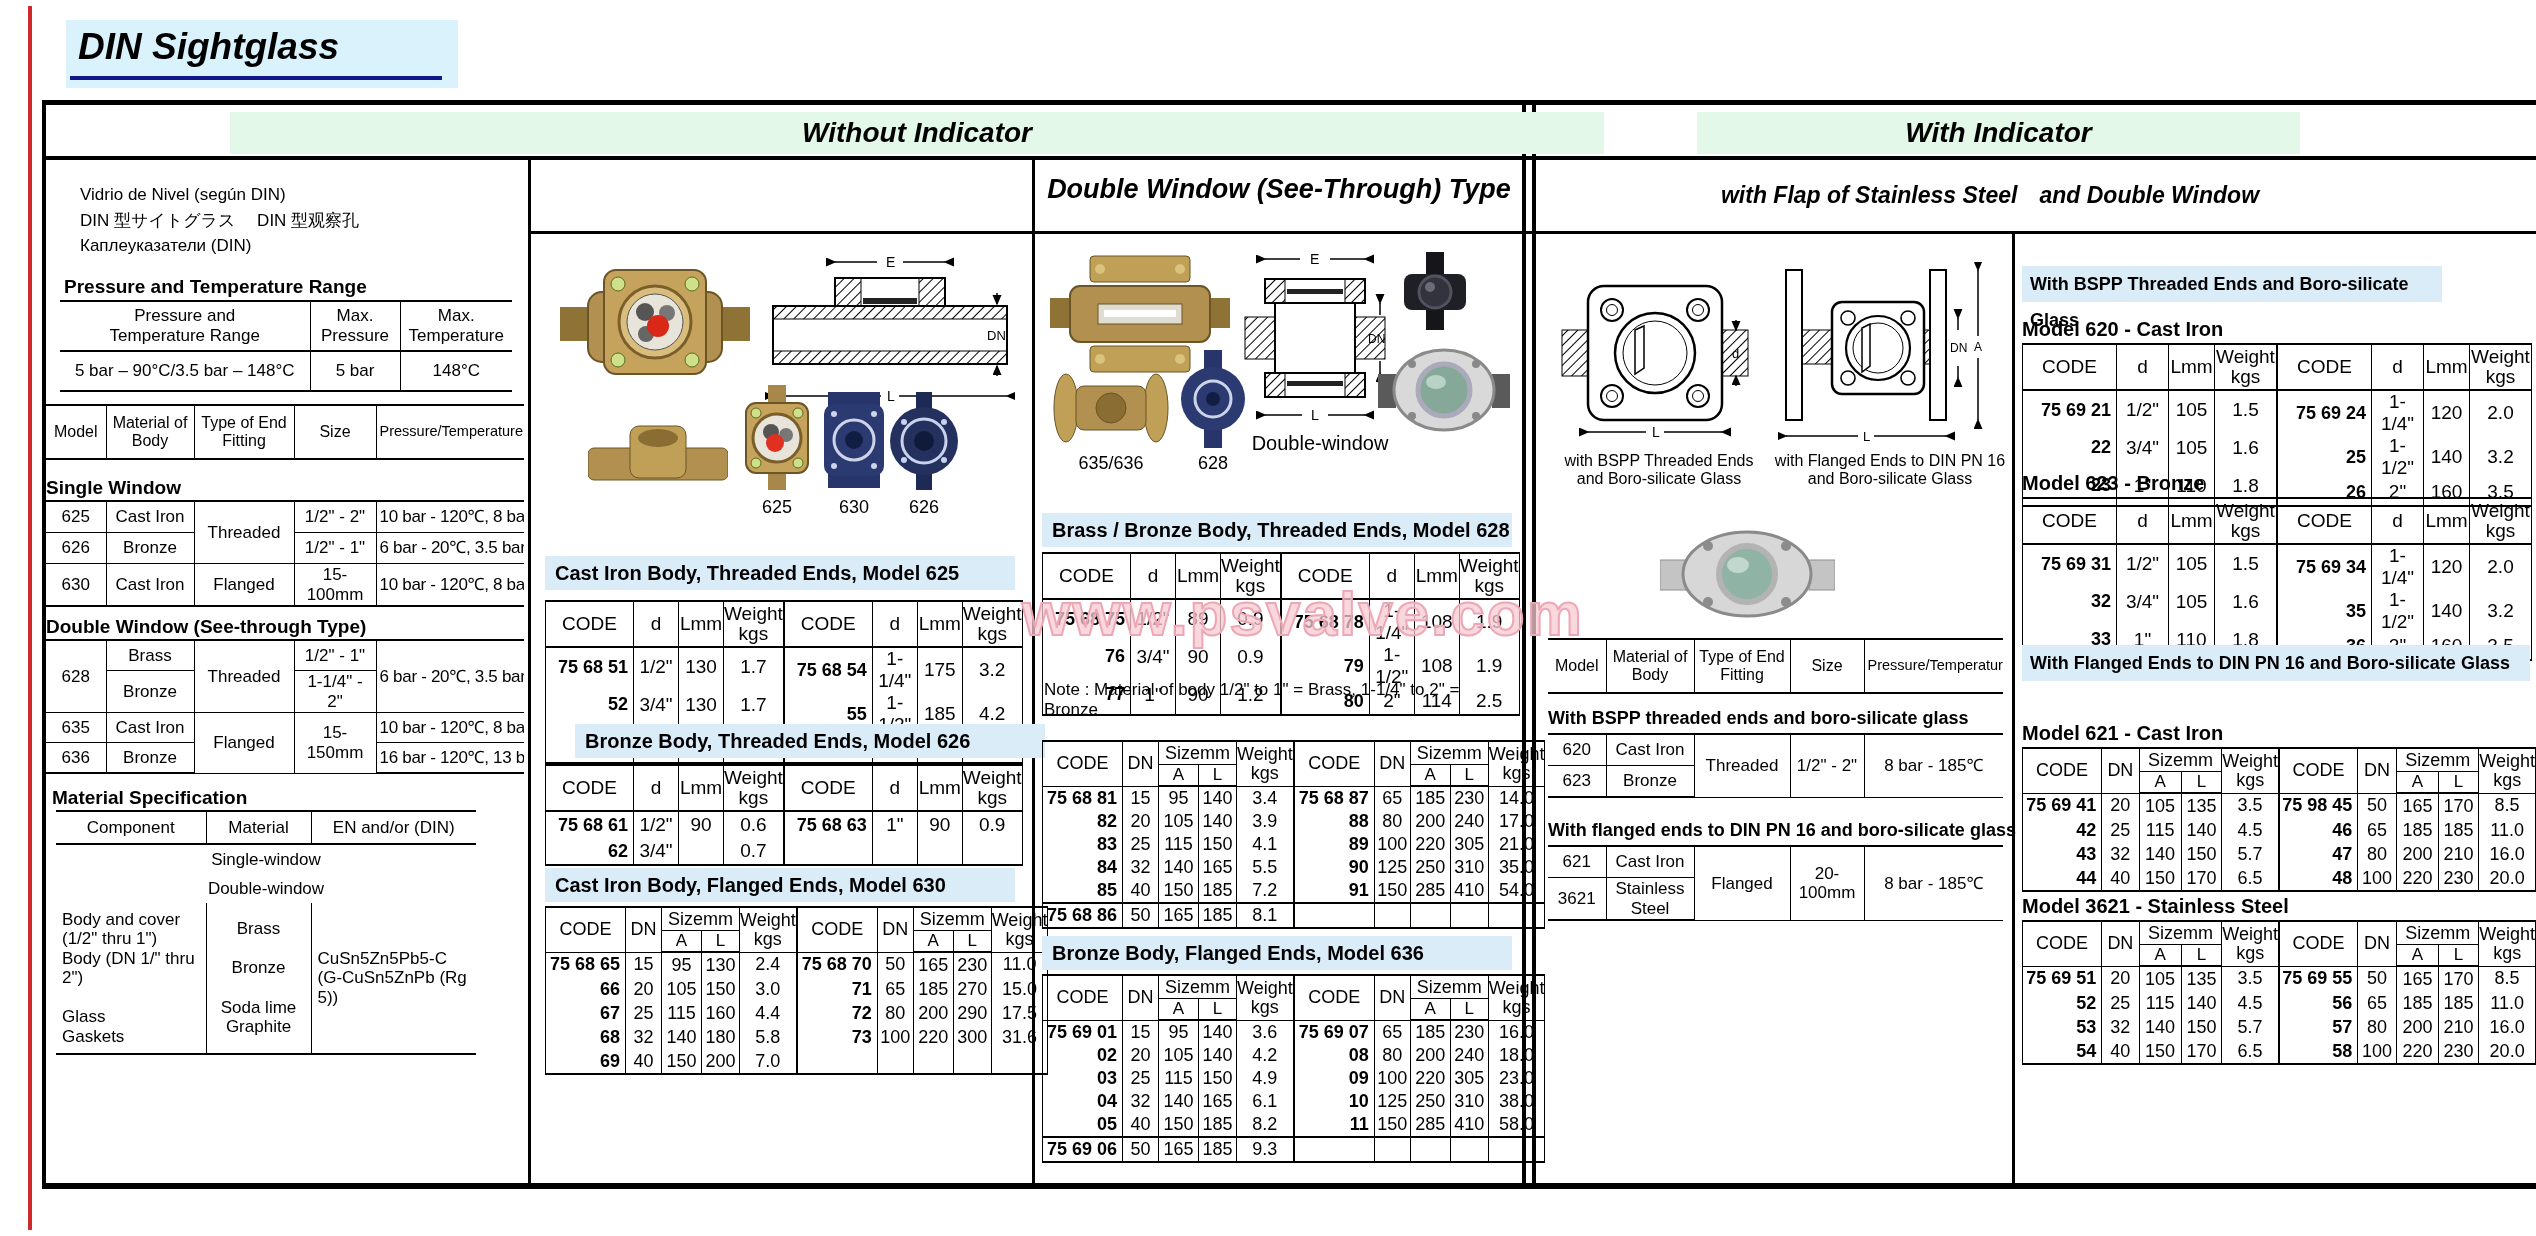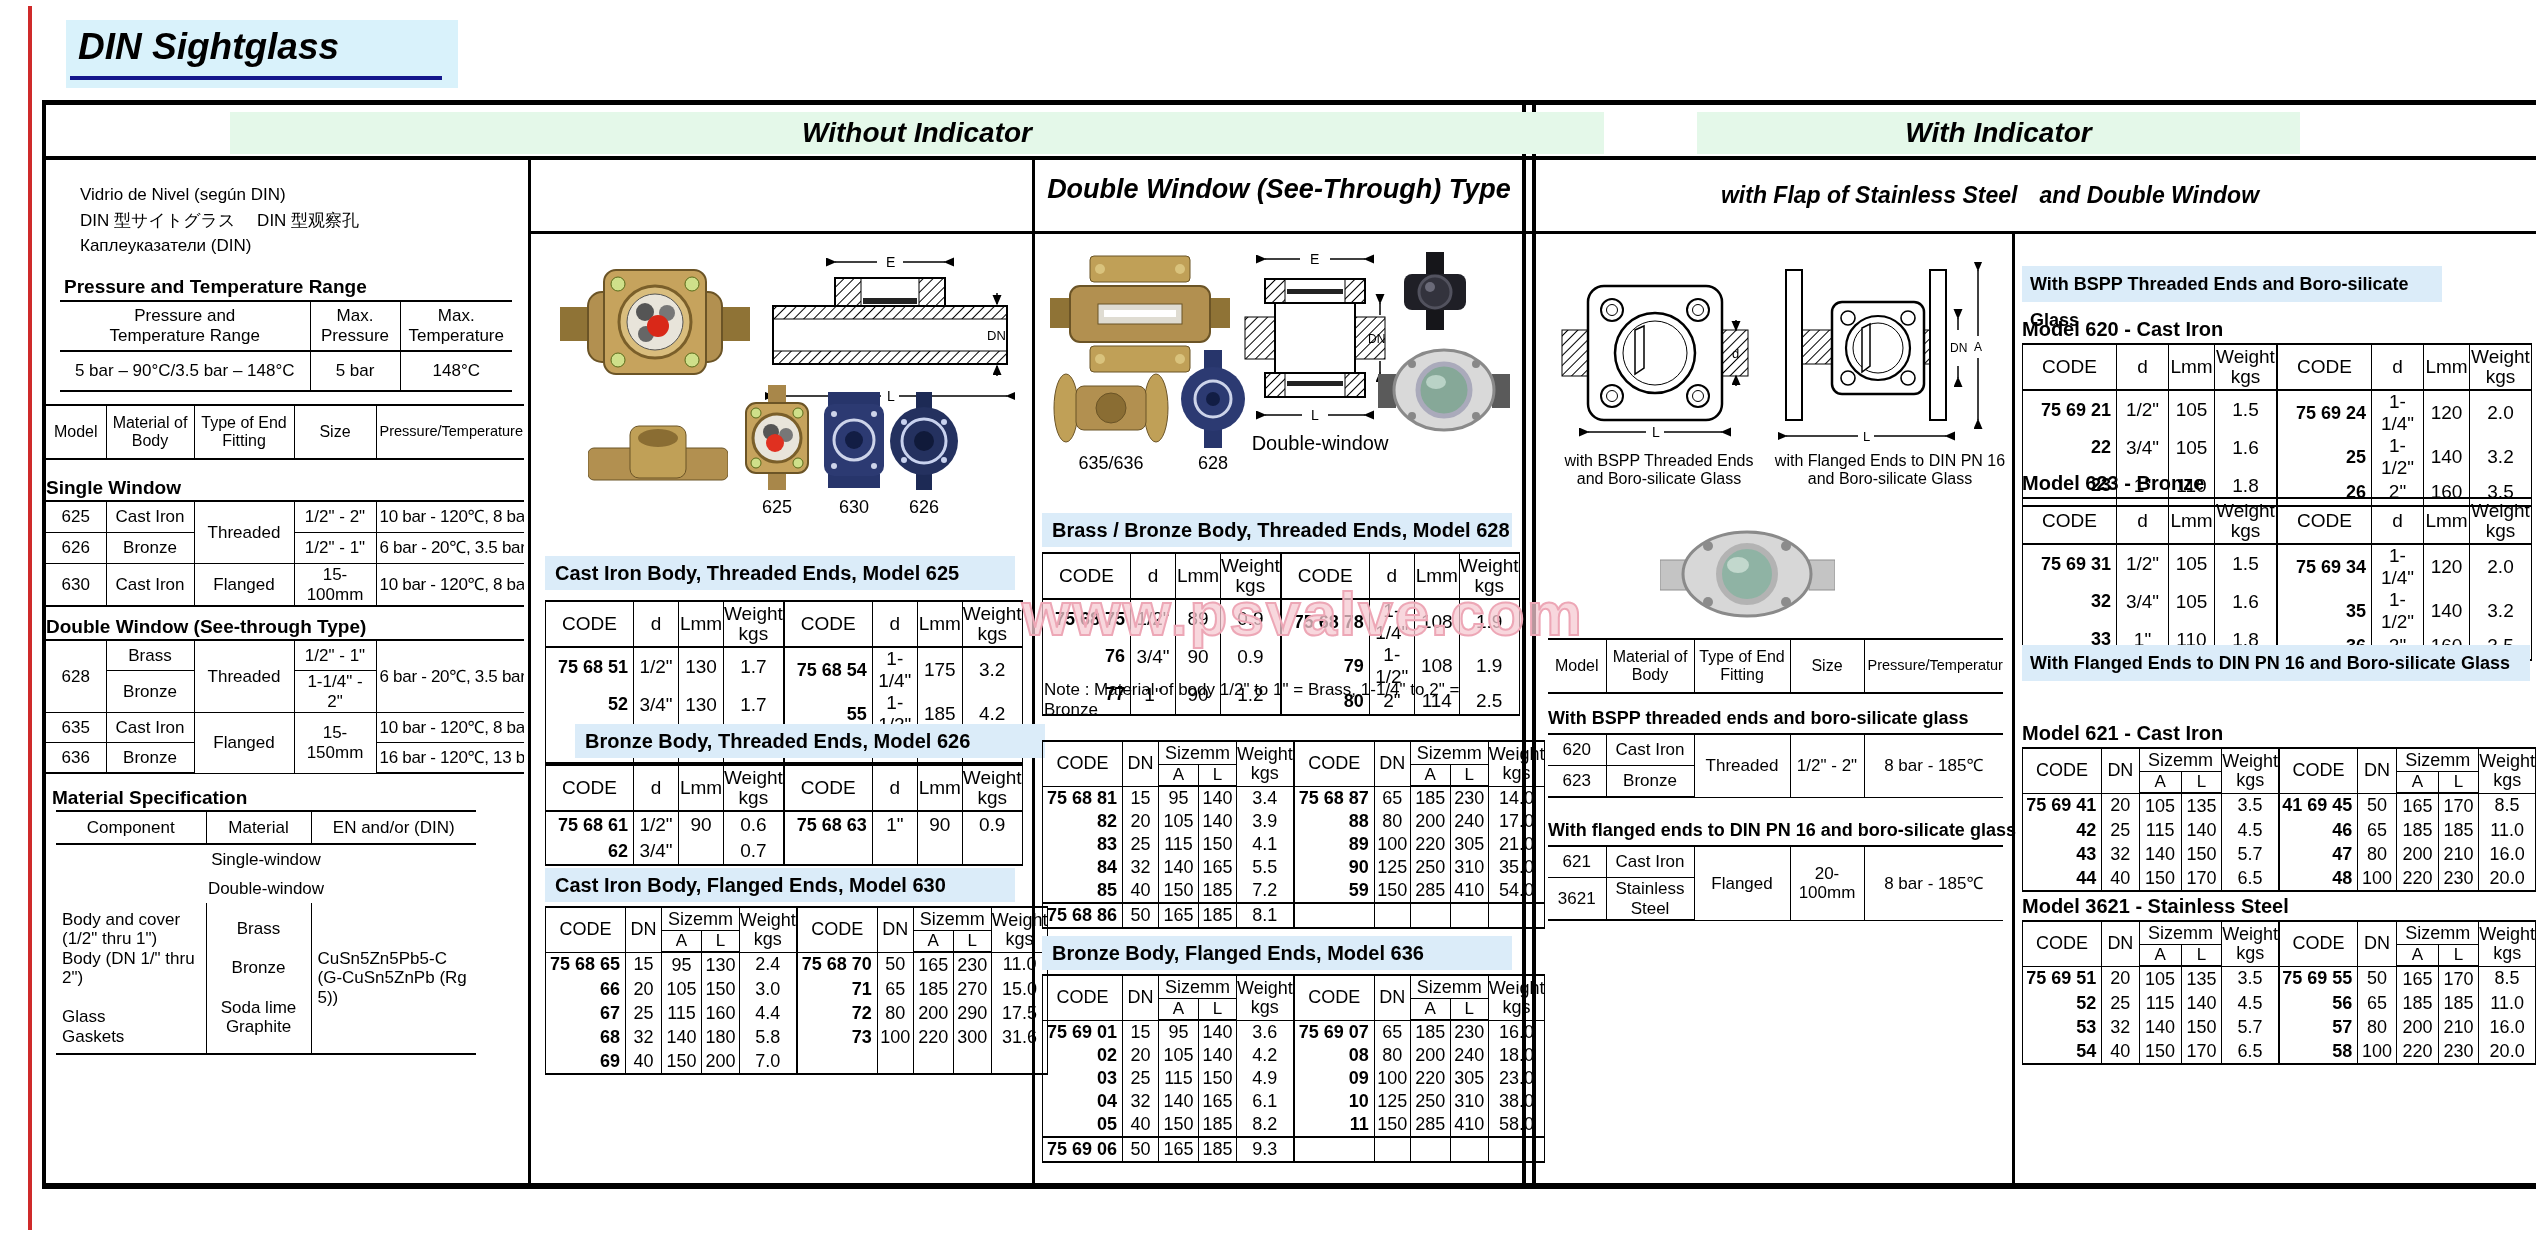--- a/index.html
+++ b/index.html
@@ -889,21 +889,21 @@
             <td class="">21.0</td>
           </tr>
           <tr>
             <td class="codecell">90</td>
             <td class="">125</td>
             <td class="">250</td>
             <td class="">310</td>
             <td class="">35.0</td>
           </tr>
           <tr>
-            <td class="codecell">59</td>
+            <td class="codecell">91</td>
             <td class="">150</td>
             <td class="">285</td>
             <td class="">410</td>
             <td class="">54.0</td>
           </tr>
         </tbody>
         <tbody class="sep">
           <tr>
             <td class="codecell"></td>
             <td class=""></td>
@@ -1421,21 +1421,21 @@
             <th rowspan="2" class="wh">Weight
 kgs</th>
           </tr>
           <tr>
             <th>A</th>
             <th>L</th>
           </tr>
         </thead>
         <tbody>
           <tr>
-            <td class="codecell">41 69 45</td>
+            <td class="codecell">75 98 45</td>
             <td class="">50</td>
             <td class="">165</td>
             <td class="">170</td>
             <td class="">8.5</td>
           </tr>
           <tr>
             <td class="codecell">46</td>
             <td class="">65</td>
             <td class="">185</td>
             <td class="">185</td>

